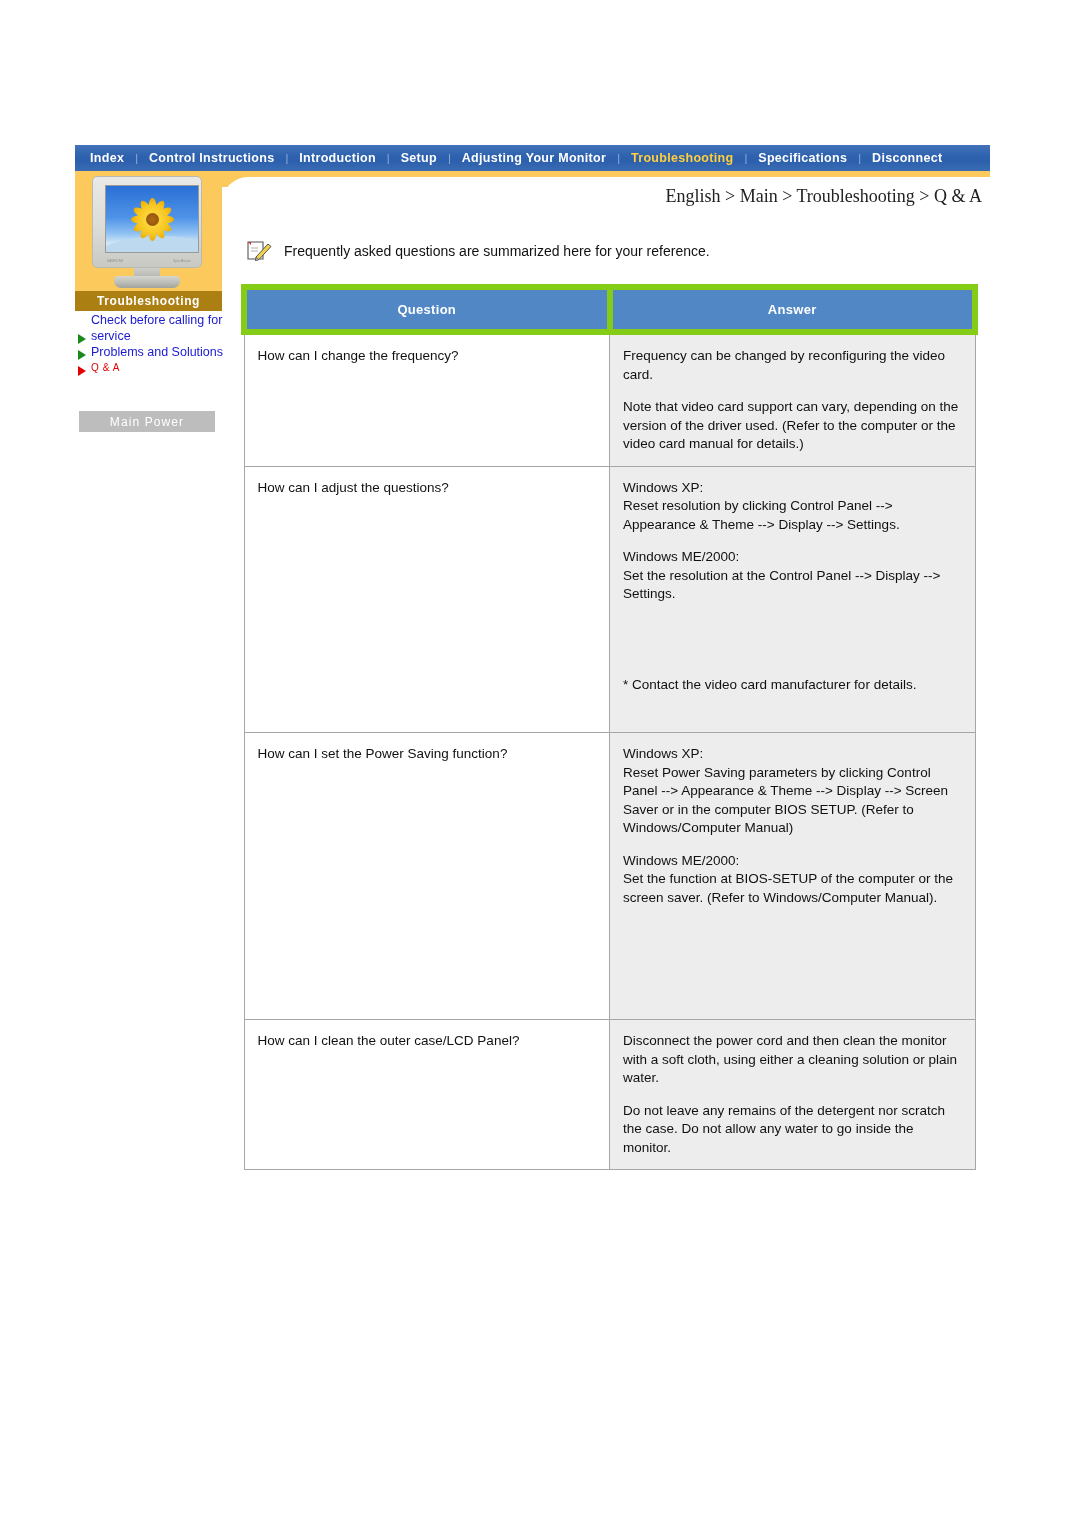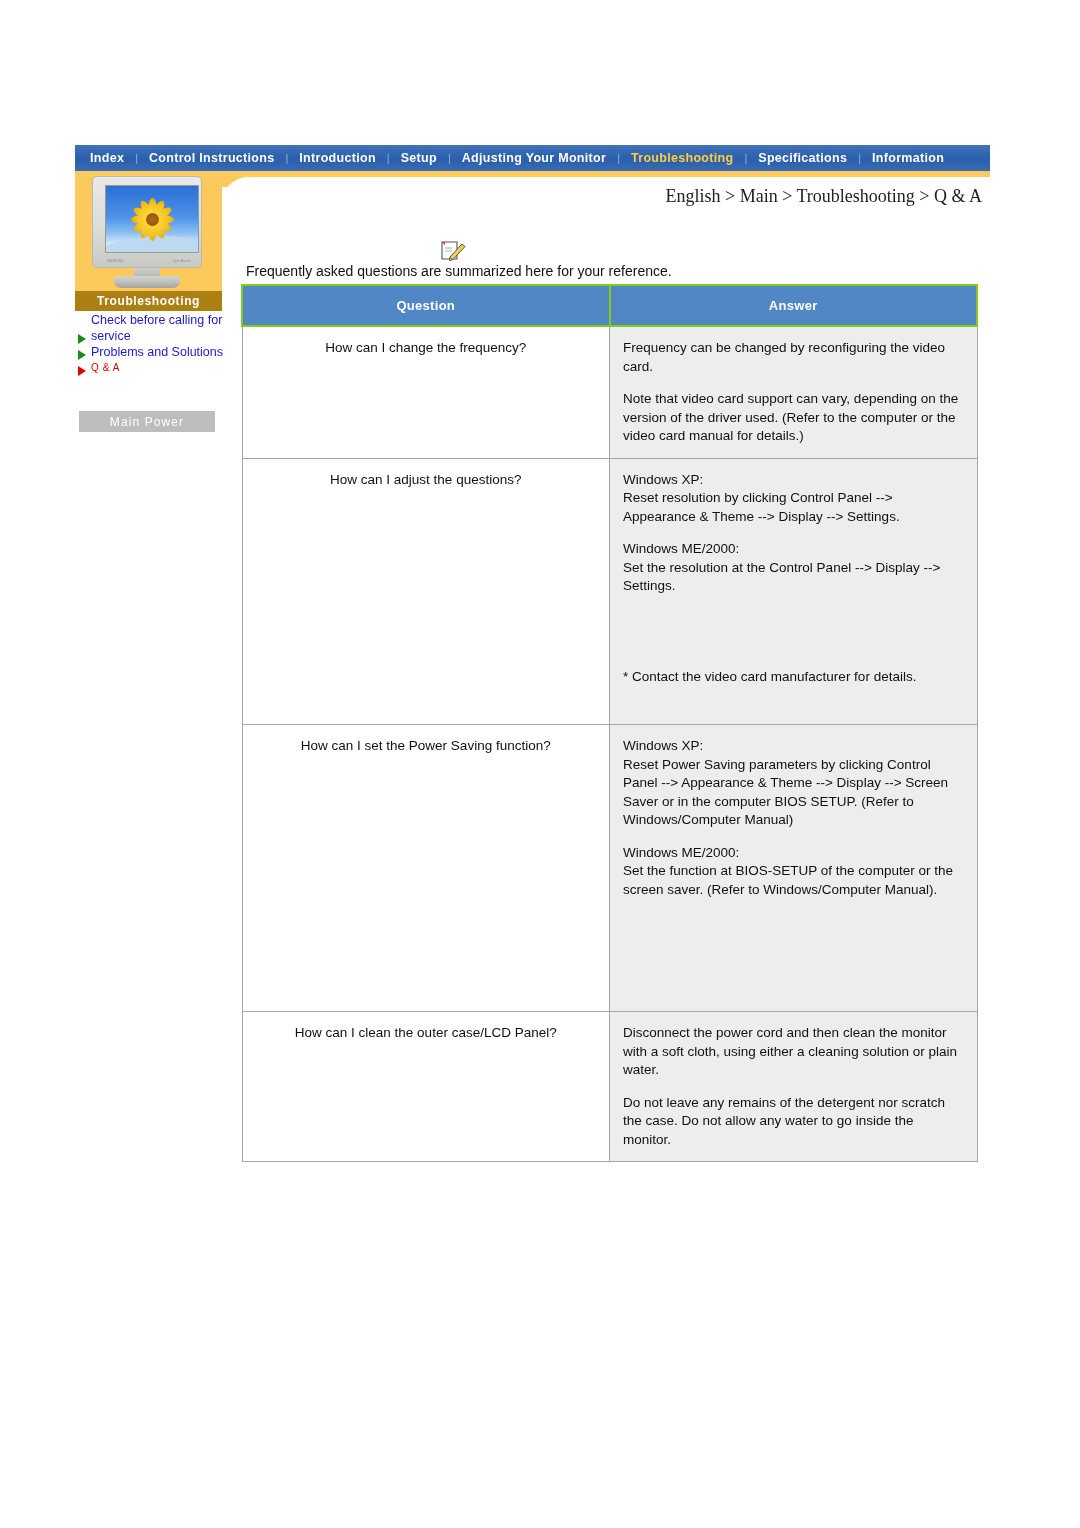--- a/index.html
+++ b/index.html
@@ -238,21 +238,20 @@
     white-space: nowrap;
   }
 
   
   .intro-row {
     position: absolute;
     left: 246px;
     top: 239px;
     display: flex;
     align-items: center;
-    flex-direction: column;
   }
   .note-icon {
     width: 26px;
     height: 24px;
     margin-right: 12px;
     flex: 0 0 auto;
   }
   .intro-text {
     font-size: 14px;
     color: #111111;
@@ -268,35 +267,34 @@
     border: 1px solid #a6a6a6;
     box-sizing: border-box;
     table-layout: fixed;
   }
   .faq-table th {
     background: #5287c6;
     color: #ffffff;
     font-size: 13px;
     font-weight: bold;
     height: 37px;
-    border: 2px solid #84cc16;
+    border: 6px solid #84cc16;
     letter-spacing: 0.3px;
   }
   .faq-table td {
     border: 1px solid #a6a6a6;
     vertical-align: top;
     padding: 12px 13px 12px 13px;
     font-size: 13.5px;
     color: #111111;
     line-height: 18.5px;
   }
   .faq-table td.q {
     background: #ffffff;
     width: 296px;
-    text-align: center;
   }
   .faq-table td.a {
     background: #ededed;
     margin-top: 20px;
   }
   .para { margin: 0 0 14px 0; }
   .para:last-child { margin-bottom: 0; }
   .spacer-lg { height: 58px; }
 </style>
 </head>
@@ -316,21 +314,21 @@
       <span class="nav-item">Introduction</span>
       <span class="nav-sep">|</span>
       <span class="nav-item">Setup</span>
       <span class="nav-sep">|</span>
       <span class="nav-item">Adjusting Your Monitor</span>
       <span class="nav-sep">|</span>
       <span class="nav-item active">Troubleshooting</span>
       <span class="nav-sep">|</span>
       <span class="nav-item">Specifications</span>
       <span class="nav-sep">|</span>
-      <span class="nav-item">Information</span>
+      <span class="nav-item">Disconnect</span>
     </div>
 
   <div class="monitor-thumb">
     <div class="mon-bezel">
       <div class="mon-screen">
         <div class="mon-hill"></div>
         <div class="flower" id="flower">
             <div class="petal" style="transform: rotate(330deg) translateY(-9px);"></div>
             <div class="petal" style="transform: rotate(300deg) translateY(-9px);"></div>
             <div class="petal" style="transform: rotate(270deg) translateY(-9px);"></div>

